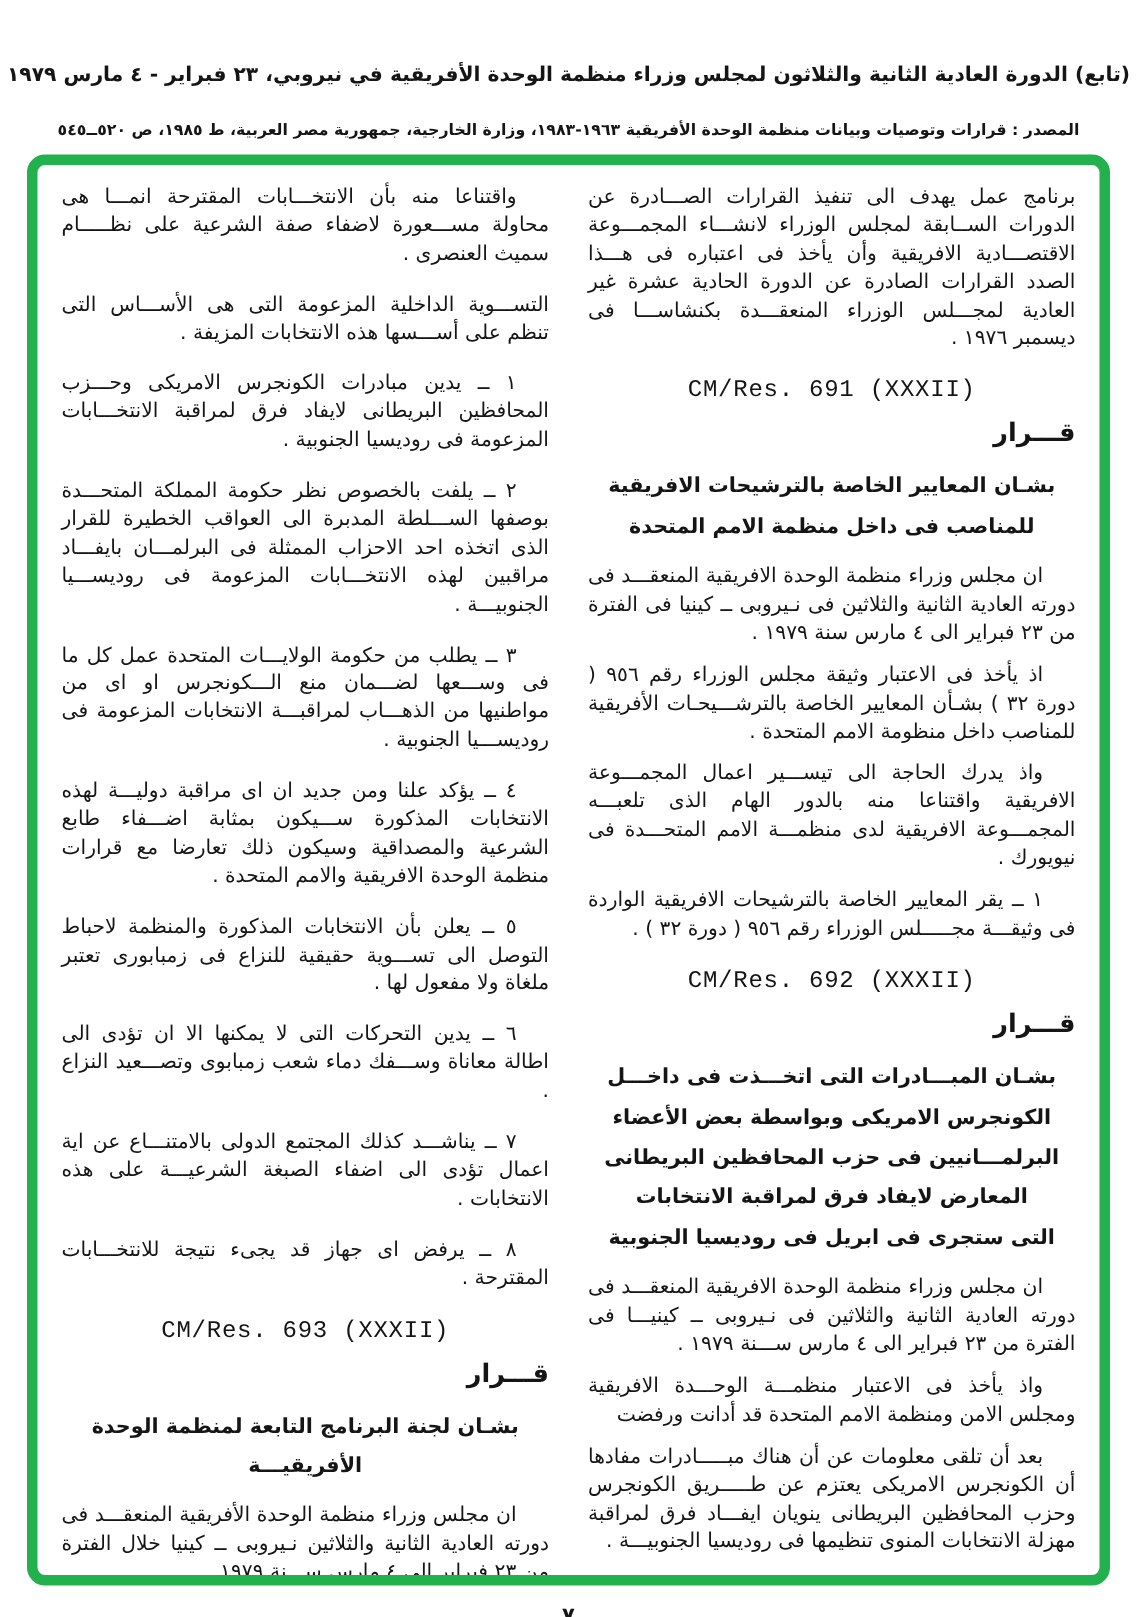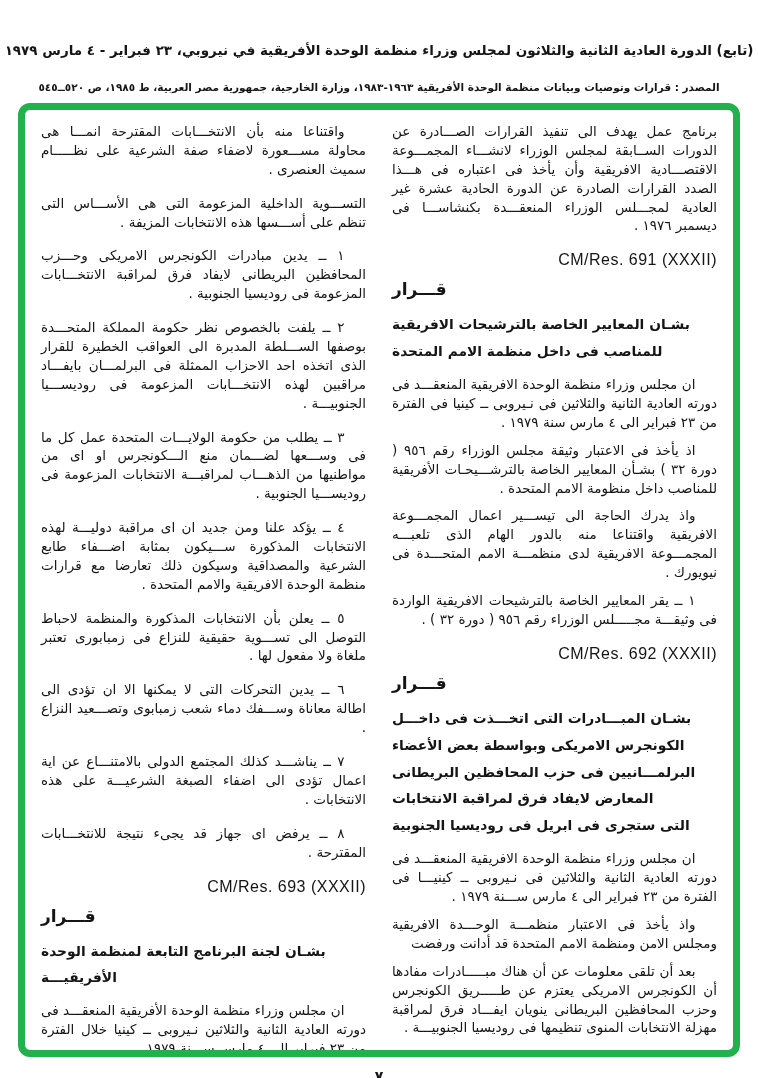--- a/index.html
+++ b/index.html
@@ -32,35 +32,35 @@
     line-height: 1.40;
     text-align: justify;
     text-indent: 1.6em;
     margin: 0 0 9px 0;
   }
   .para.flush { text-indent: 0; }
   .col-left .para { margin-bottom: 15px; }
 
   .res-code {
     direction: ltr;
-    text-align: right;
-    font-family: Liberation Sans, sans-serif;
+    text-align: center;
+    font-family: Liberation Mono, monospace;
     font-size: 16px;
     font-weight: normal;
     letter-spacing: 0.5px;
     margin: 16px 0 6px 0;
   }
   .decision-heading {
-    text-align: left;
+    text-align: right;
     font-size: 17px;
     font-weight: bold;
     margin: 10px 0 12px 0;
   }
   .decision-title {
-    text-align: left;
+    text-align: center;
     font-weight: bold;
     font-size: 13.8px;
     line-height: 1.95;
     white-space: pre-line;
     margin: 0 0 10px 0;
   }
   .page-footer { text-align: center; margin-top: 9px; }
   .page-number { font-size: 14px; font-weight: bold; display: inline-block; }
 </style>
 </head>

